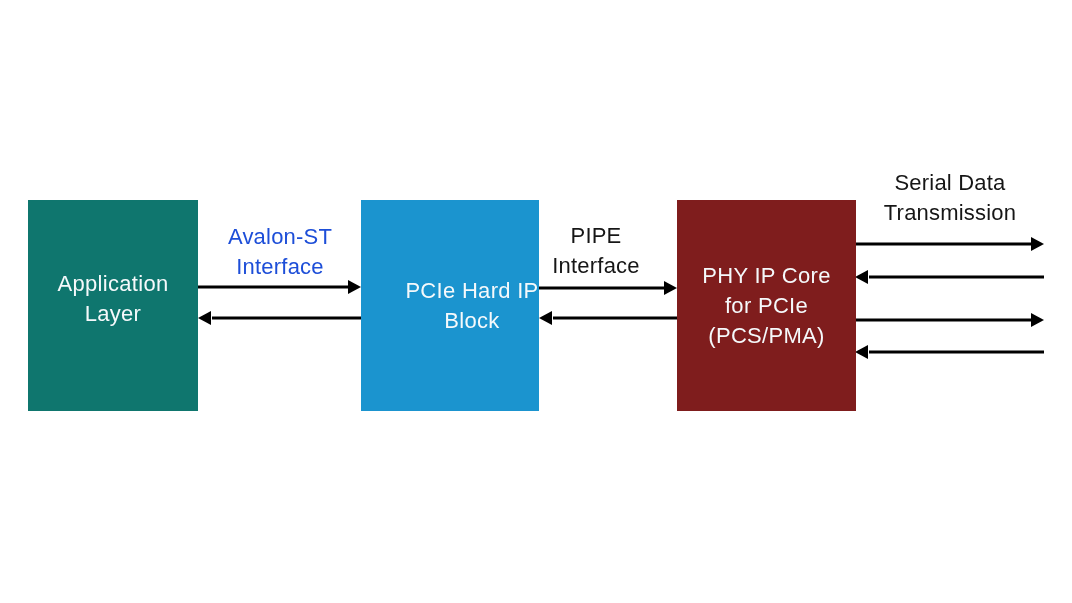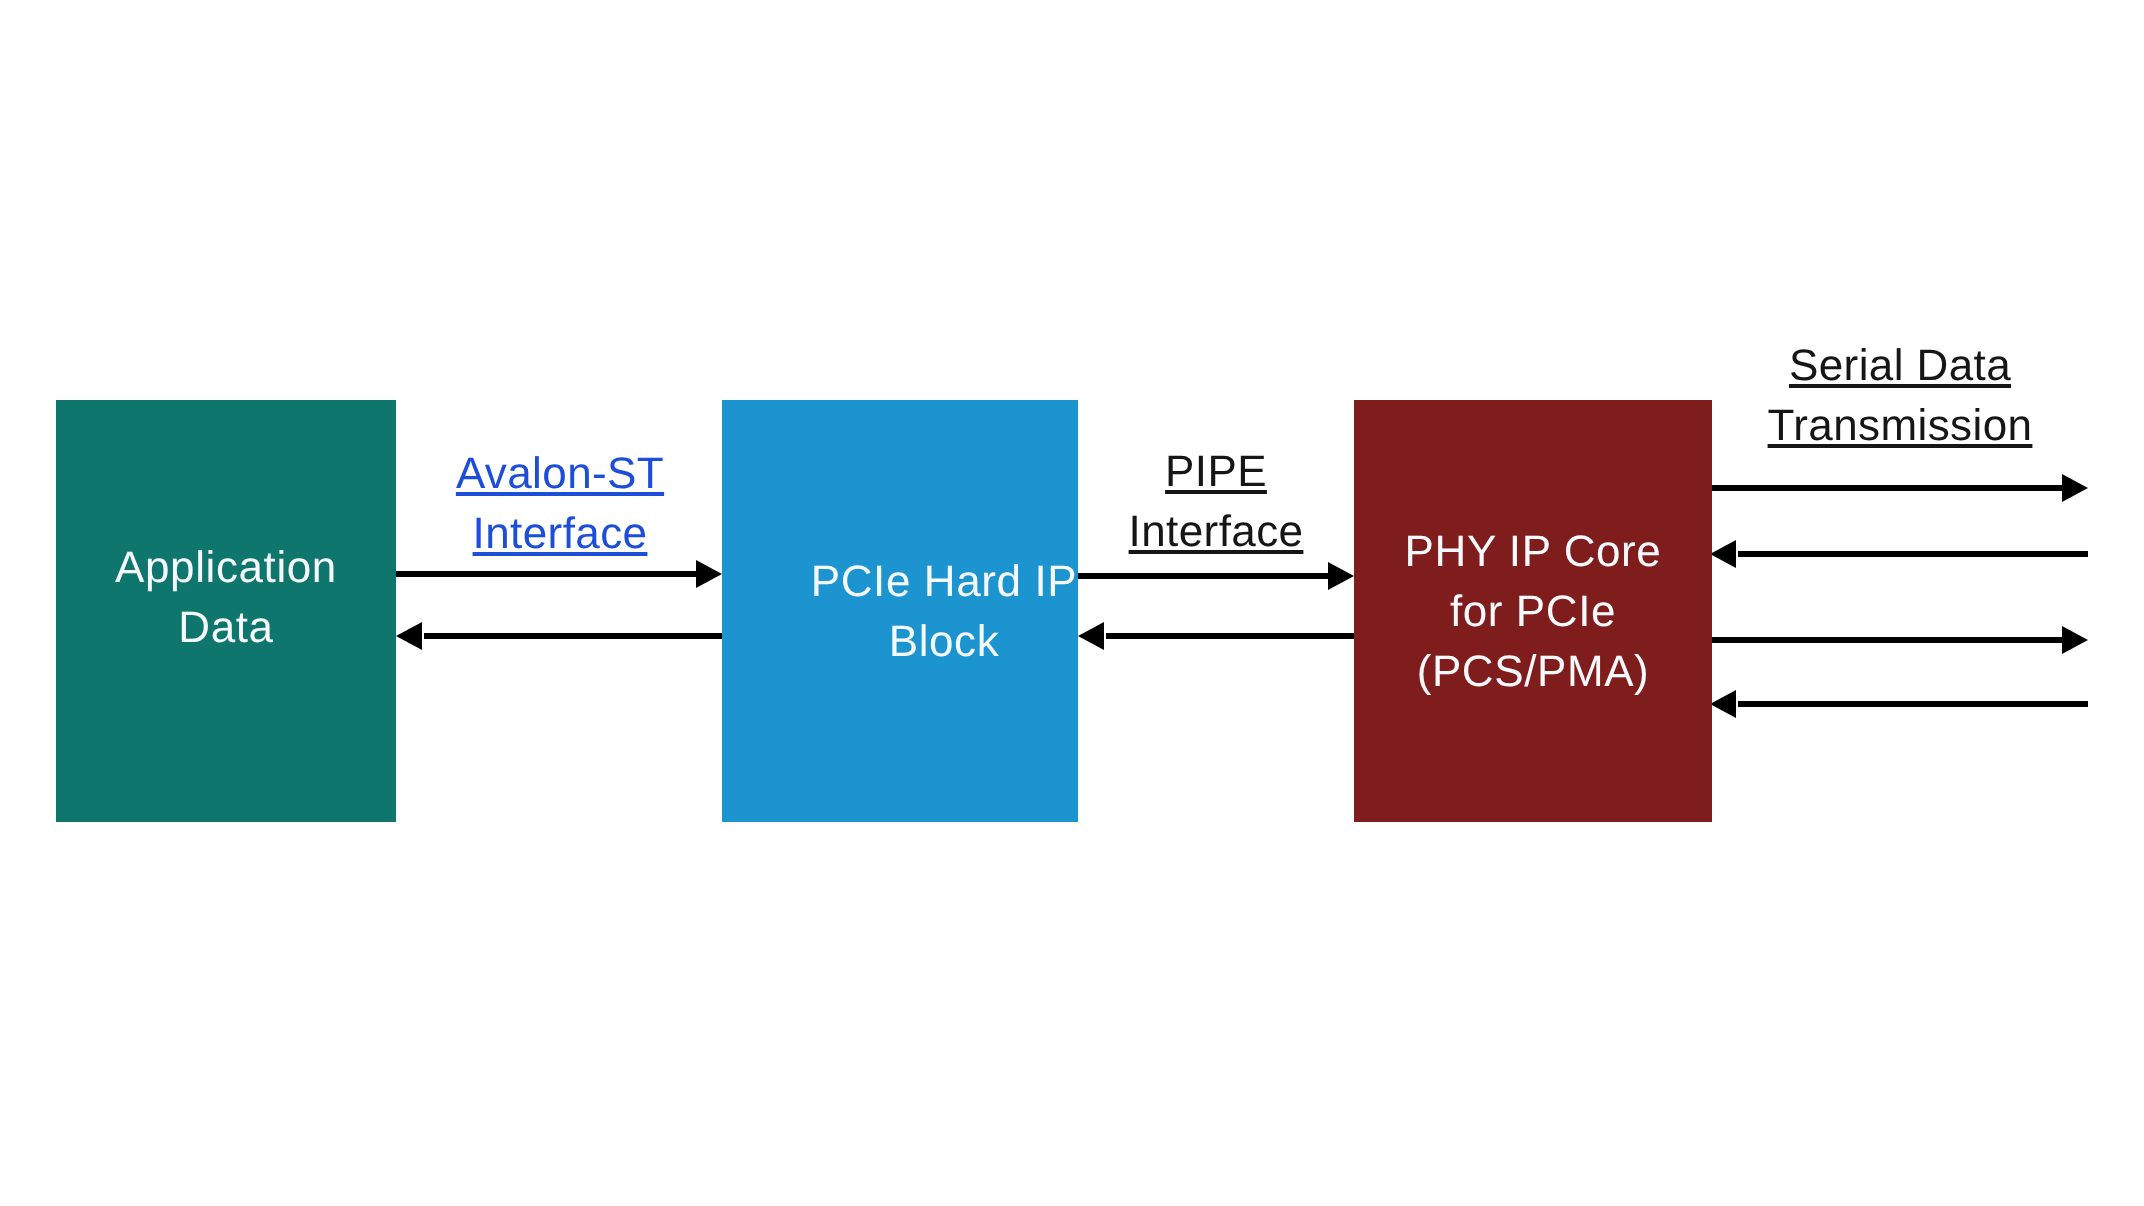--- a/index.html
+++ b/index.html
@@ -35,24 +35,23 @@
   .block-app  { left: 28px;  top: 200px; width: 170px; height: 211px; padding-bottom: 14px; }
   .block-pcie { left: 361px; top: 200px; width: 178px; height: 211px; padding-left: 44px; }
   .block-phy  { left: 677px; top: 200px; width: 179px; height: 211px; }
 
   .label {
     position: absolute;
     text-align: center;
     font-size: 22px;
     line-height: 30px;
     letter-spacing: 0.2px;
-    text-decoration: underline;
   }
   .label-avalon { left: 190px; top: 222px; width: 180px; }
-  .label-pipe   { left: 528px; top: 221px; width: 160px; text-align: center; }
+  .label-pipe   { left: 516px; top: 221px; width: 160px; text-align: center; }
   .label-serial { left: 855px; top: 168px; width: 190px; }
 </style>
 </head>
 <body>
 
 <div class="canvas">
 
   <svg class="arrow-layer" viewBox="0 0 1072 603" xmlns="http://www.w3.org/2000/svg">
 
     <g>
@@ -86,21 +85,21 @@
       <polygon points="1031,313 1044,320 1031,327" fill="#000000"></polygon>
     </g>
     <g>
       <line x1="869" y1="352" x2="1044" y2="352" stroke="#000000" stroke-width="3"></line>
       <polygon points="868,345 855,352 868,359" fill="#000000"></polygon>
     </g>
   </svg>
 
   <div class="block block-app" style="background-color: #0f766e; color: rgb(245, 249, 251);">
     <div>Application</div>
-    <div>Data</div>
+    <div>Layer</div>
   </div>
 
   <div class="block block-pcie" style="background-color: rgb(27, 148, 207); color: rgb(245, 249, 251);">
     <div>PCIe Hard IP</div>
     <div>Block</div>
   </div>
 
   <div class="block block-phy" style="background-color: #7f1d1d; color: rgb(245, 249, 251);">
     <div>PHY IP Core</div>
     <div>for PCIe</div>

